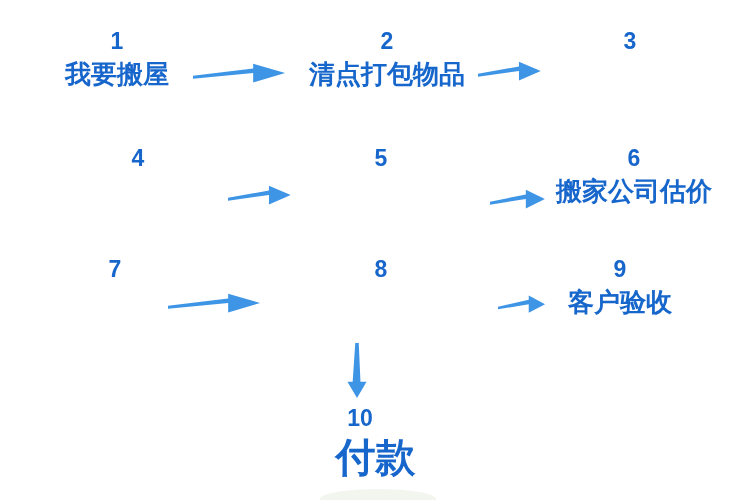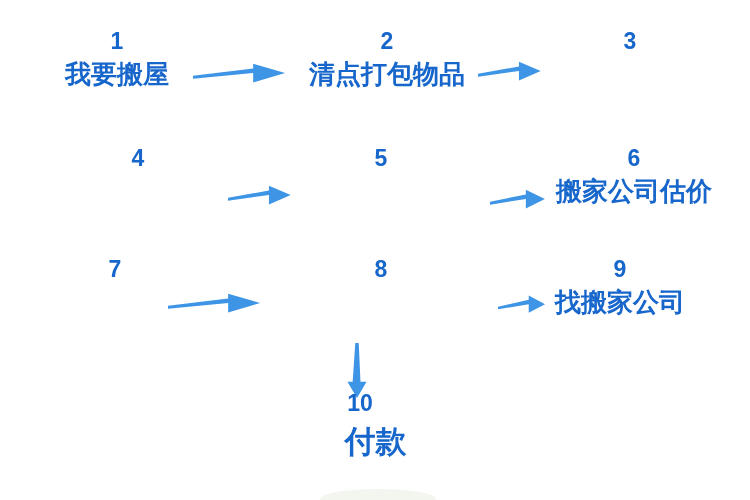--- a/index.html
+++ b/index.html
@@ -24,40 +24,40 @@
   .step .num {
     font-size: 23px;
     line-height: 30px;
   }
   .step .label {
     font-size: 26px;
     line-height: 34px;
     margin-top: 1px;
   }
   .step.s10 .label {
-    font-size: 31px;
+    font-size: 40px;
     line-height: 42px;
     margin-top: 3px;
     margin-left: 31px;
   }
   .arrow {
     position: absolute;
     display: block;
   }
   
   .s1  { left: 117px; top: 26px; }
   .s2  { left: 387px; top: 26px; }
   .s3  { left: 630px; top: 26px; }
   .s4  { left: 138px; top: 143px; }
   .s5  { left: 381px; top: 143px; }
   .s6  { left: 634px; top: 143px; }
   .s7  { left: 115px; top: 254px; }
   .s8  { left: 381px; top: 254px; }
   .s9  { left: 620px; top: 254px; }
-  .s10 { left: 360px; top: 388px; }
+  .s10 { left: 360px; top: 403px; }
   
   .a12 { left: 193px; top: 60px;  width: 94px; height: 28px; }
   .a23 { left: 478px; top: 58px;  width: 64px; height: 28px; }
   .a45 { left: 228px; top: 182px; width: 64px; height: 28px; }
   .a56 { left: 490px; top: 186px; width: 56px; height: 28px; }
   .a78 { left: 168px; top: 290px; width: 94px; height: 28px; }
   .a89 { left: 498px; top: 292px; width: 48px; height: 26px; }
   .a810 { left: 344px; top: 342px; width: 26px; height: 58px; }
   
   .smudge {
@@ -115,21 +115,21 @@
     <polygon points="0,17 64,9 64,4 98,14 64,24 64,14 0,20" fill="#3E95E6"></polygon>
   </svg>
   <div class="step s8" style="color: rgb(22, 102, 203);">
     <div class="num">8</div>
   </div>
   <svg class="arrow a89" viewBox="0 0 100 30" preserveAspectRatio="none">
     <polygon points="0,17 64,9 64,4 98,14 64,24 64,14 0,20" fill="#3E95E6"></polygon>
   </svg>
   <div class="step s9" style="color: rgb(22, 102, 203);">
     <div class="num">9</div>
-    <div class="label">找搬家公司</div>
+    <div class="label">客户验收</div>
   </div>
 
   <svg class="arrow a810" viewBox="0 0 30 60" preserveAspectRatio="none">
     <polygon points="13,1 10,41 4,41 15,58 26,41 19,41 17,1" fill="#3E95E6"></polygon>
   </svg>
   <div class="step s10" style="color: rgb(22, 102, 203);">
     <div class="num">10</div>
     <div class="label">付款</div>
   </div>
 

